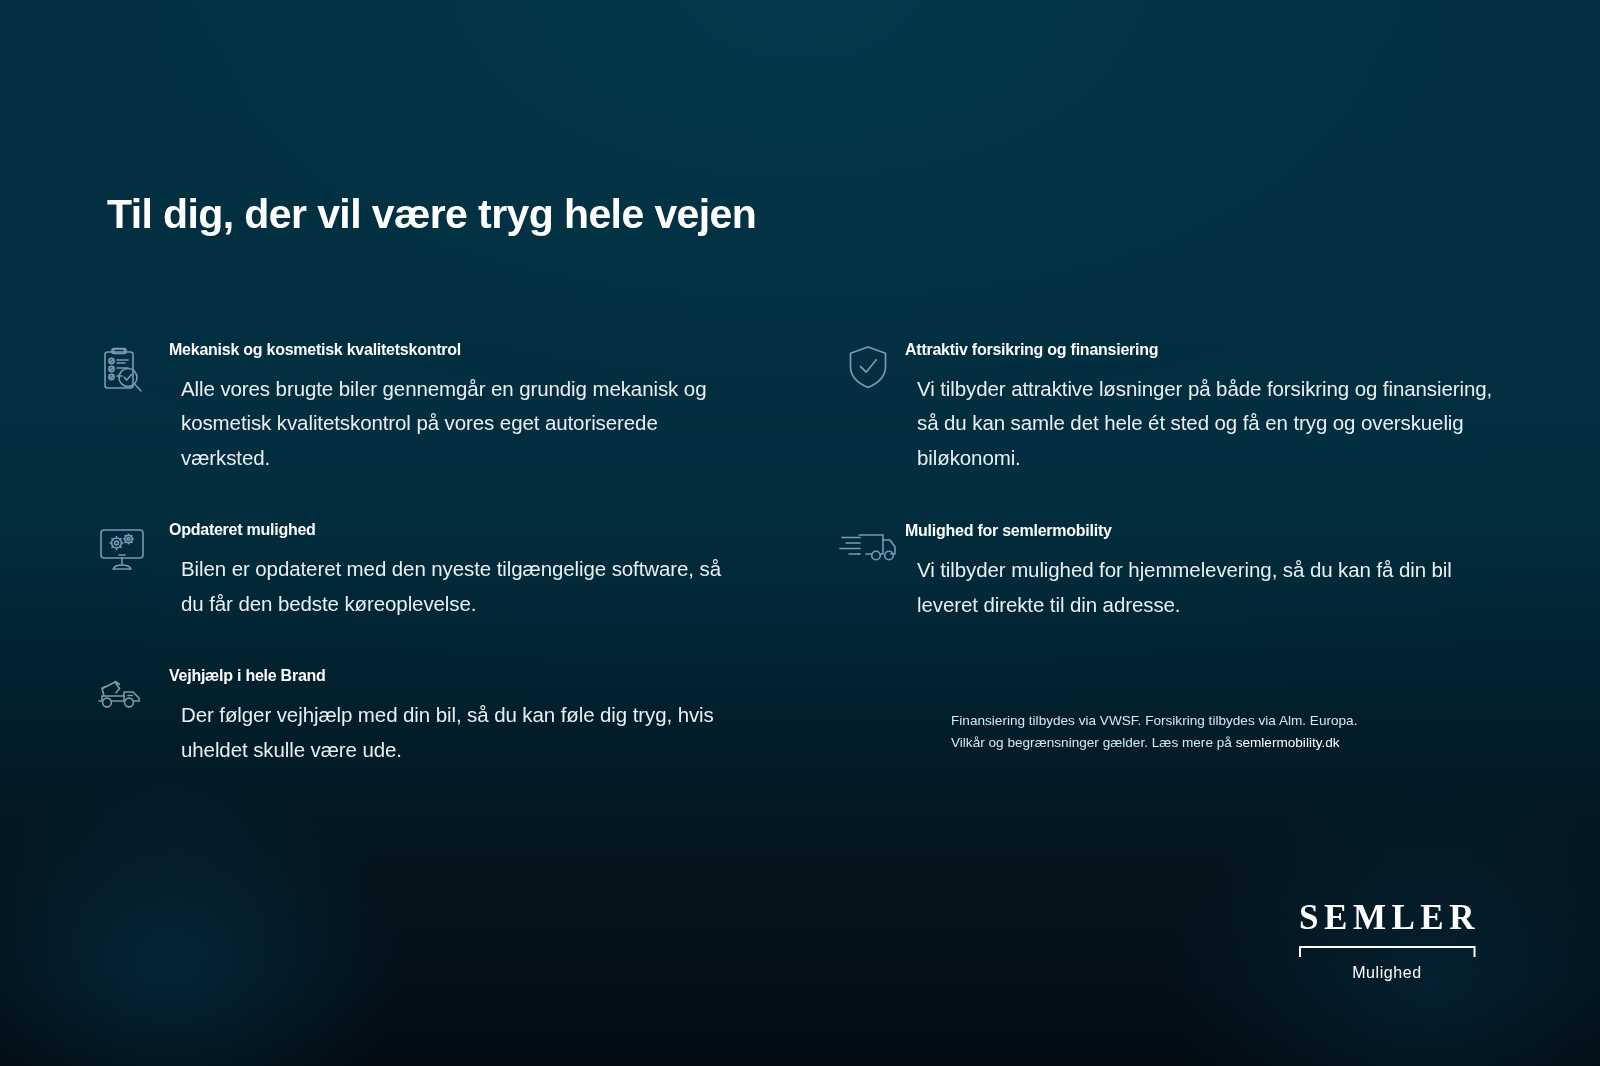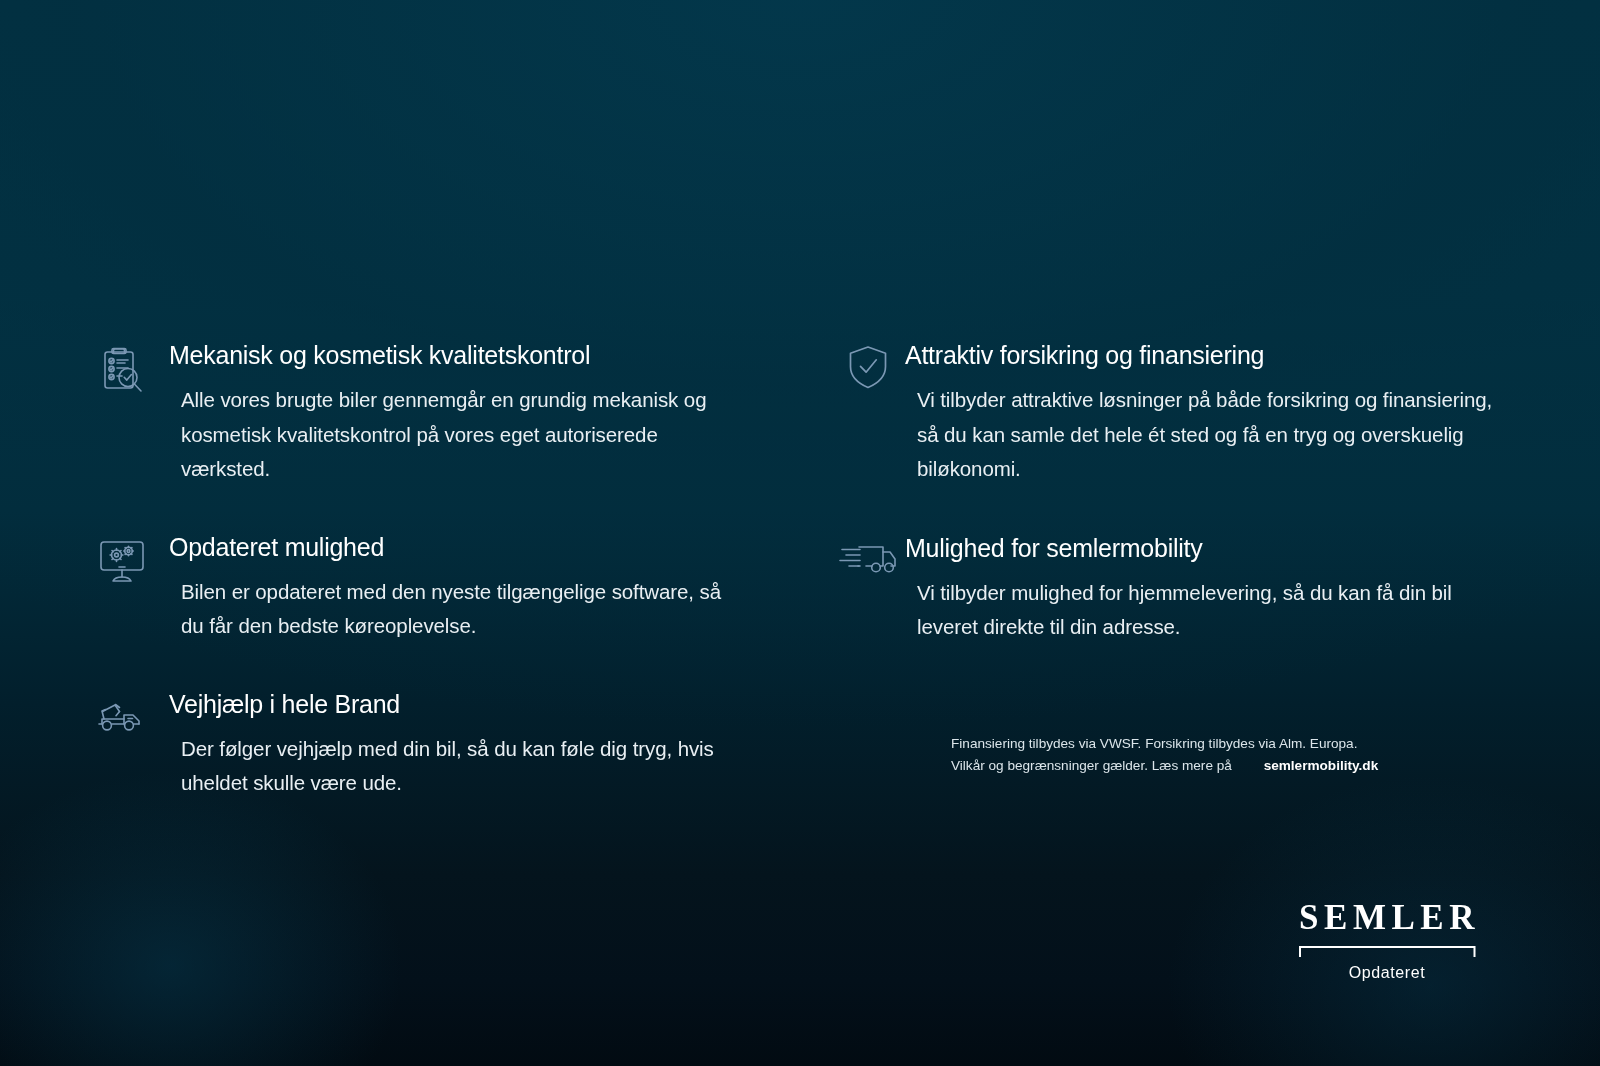--- a/index.html
+++ b/index.html
@@ -92,22 +92,22 @@
   }
   .col-right .f-icon {
     justify-content: center;
     padding-top: 2px;
   }
   .f-icon svg { display: block; }
 
   .f-text { flex: 1 1 auto; }
   .f-title {
     margin: 0 0 4px 0;
-    font-size: 25px;
-    font-weight: 400;
+    font-size: 16px;
+    font-weight: 700;
     color: #ffffff;
     letter-spacing: -0.25px;
     line-height: 1.25;
   }
   .f-body {
     margin: 12px;
     font-size: 20.5px;
     font-weight: 400;
     color: #e9eff3;
     line-height: 1.68;
@@ -117,21 +117,21 @@
   .col-left .f-body { max-width: 540px; }
 
   .disclaimer {
     margin-top: 42px;
     padding-left: 120px;
     font-size: 13.6px;
     line-height: 1.62;
     color: #dbe5ea;
     max-width: 600px;
   }
-  .disclaimer .strong { font-weight: 700; color: #ffffff; margin-left: 28px; }
+  .disclaimer .strong { font-weight: 400; color: #ffffff; }
 
   .logo {
     position: absolute;
     right: 108px;
     bottom: 84px;
     text-align: center;
     width: 210px;
   }
   .logo-word {
     font-family: "Liberation Serif", serif;
@@ -171,20 +171,21 @@
     font-weight: 400;
   }
 </style>
 </head>
 <body>
 
 <div class="slide">
   <div class="glow-left"></div>
   <div class="glow-right"></div>
 
+  <h1 class="headline">Til dig, der vil være tryg hele vejen</h1>
 
   <div class="columns">
 
     <div class="col col-left">
 
       <div class="feature">
         <div class="f-icon">
           <svg width="56" height="56" viewBox="0 0 56 56" fill="none" stroke="#7b98b4" stroke-width="1.6" stroke-linecap="round" stroke-linejoin="round">
             <rect x="10" y="8" width="28" height="36" rx="2.5"></rect>
             <path d="M18.5 8.5V6.5a1.5 1.5 0 0 1 1.5-1.5h8a1.5 1.5 0 0 1 1.5 1.5v2"></path>
@@ -296,15 +297,15 @@
         <div>Finansiering tilbydes via VWSF. Forsikring tilbydes via Alm. Europa.</div>
         <div><span>Vilkår og begrænsninger gælder. Læs mere på </span><span class="strong">semlermobility.dk</span></div>
       </div>
 
     </div>
   </div>
 
   <div class="logo">
     <div class="logo-word">SEMLER</div>
     <div class="logo-rule"></div>
-    <div class="logo-sub">Opdateret</div>
+    <div class="logo-sub">Mulighed</div>
   </div>
 </div>
 
 </body></html>

